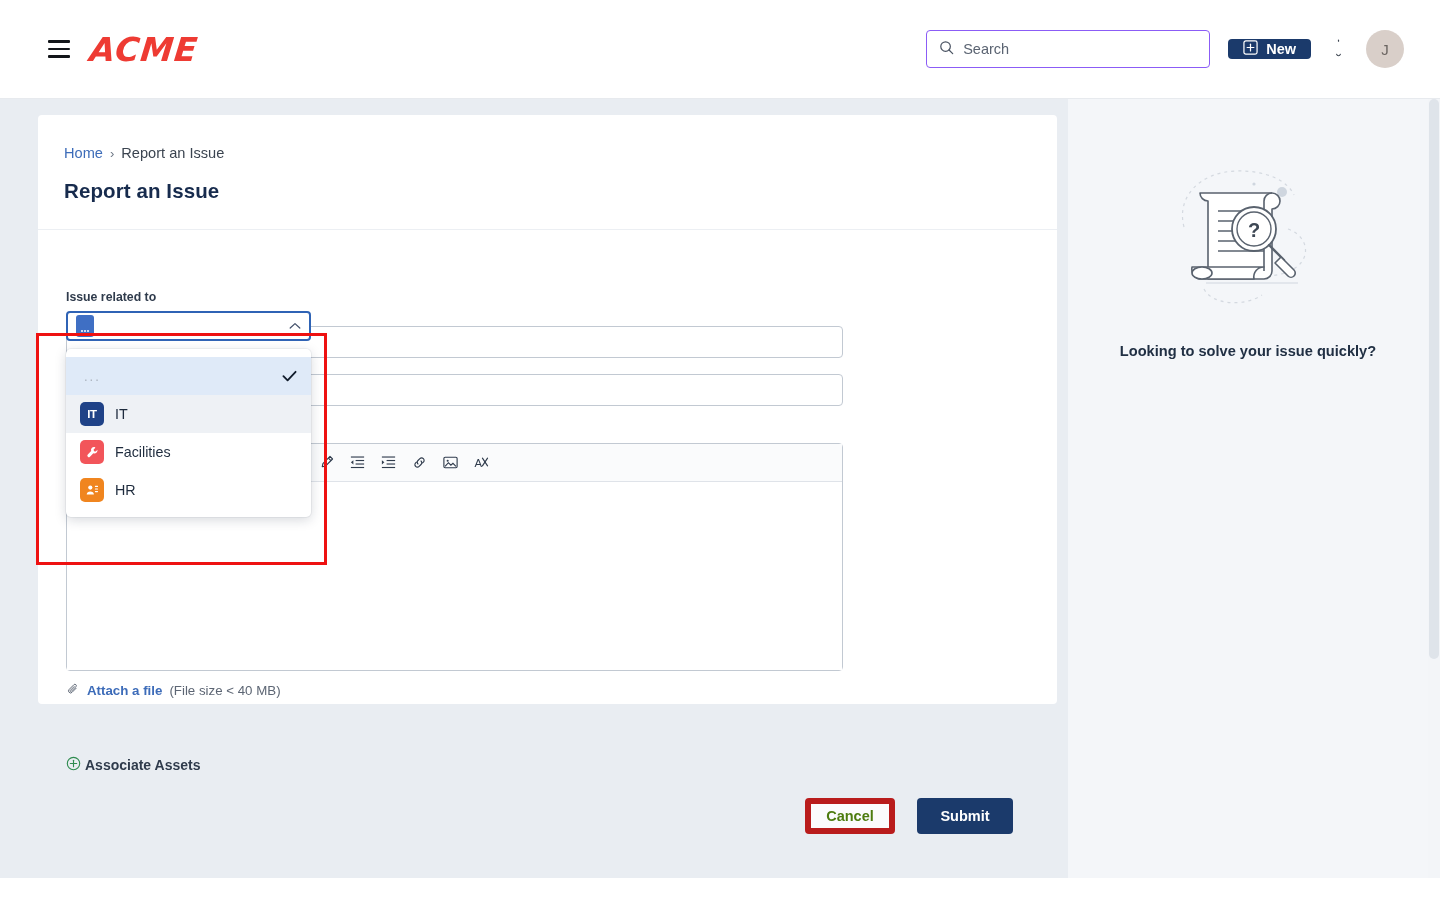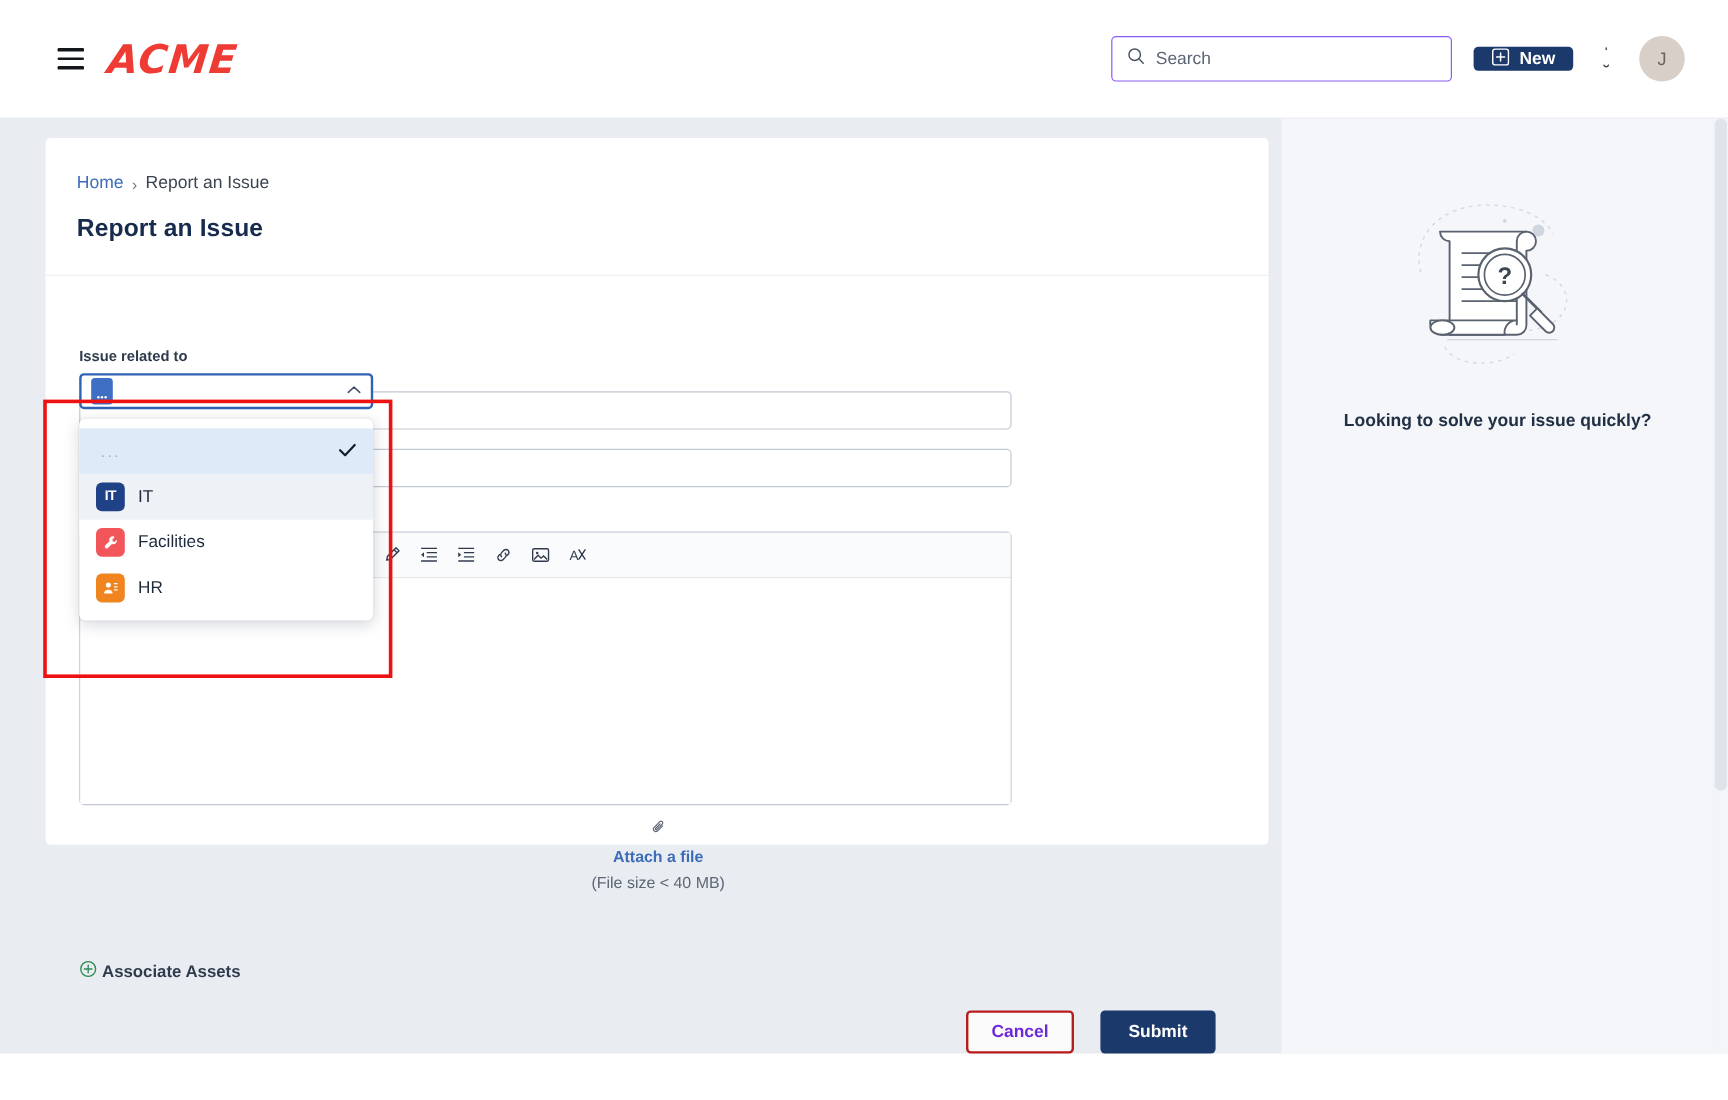--- a/index.html
+++ b/index.html
@@ -129,37 +129,36 @@
     width: 31px; height: 30px; display: flex; align-items: center; justify-content: center;
     cursor: pointer; color: #2f3b4c; border-radius: 3px;
     font-size: 15px;
   }
   .tb-caret { width: 18px; height: 30px; display:flex; align-items:center; justify-content:center; cursor:pointer; }
   .editor-body { height: 188px; background: #fff; outline: none; padding: 10px; }
 
   .attach-row {
     margin-top: 11px; display: flex; align-items: center; gap: 7px;
     font-size: 13.3px;
-    flex-direction: column;
   }
   .attach-link { color: #3d6cb9; font-weight: 700; cursor: pointer; }
   .attach-note { color: #5d6674; }
 
   .assoc-row {
     margin-top: 57px; display: flex; align-items: center; gap: 4px;
     font-size: 14px; font-weight: 700; color: #2f3b4c; cursor: pointer;
   }
 
   .footer-btns {
     margin-top: 24px; display: flex; justify-content: flex-end; gap: 22px;
     padding-right: 18px;
   }
   .btn-cancel {
     width: 90px; height: 36px; border-radius: 4px;
-    background: #fbfbfc; border: 2px solid #b91c1c; color: #6d28d9;
+    background: #fbfbfc; border: 6px solid #b91c1c; color: #4d7c0f;
     font-size: 14.5px; font-weight: 700; cursor: pointer;
     font-family: "Liberation Sans", sans-serif;
   }
   .btn-submit {
     width: 96px; height: 36px; border-radius: 4px;
     background: #1b3a6b; border: none; color: #fff;
     font-size: 14.5px; font-weight: 700; cursor: pointer;
     font-family: "Liberation Sans", sans-serif;
   }
 

